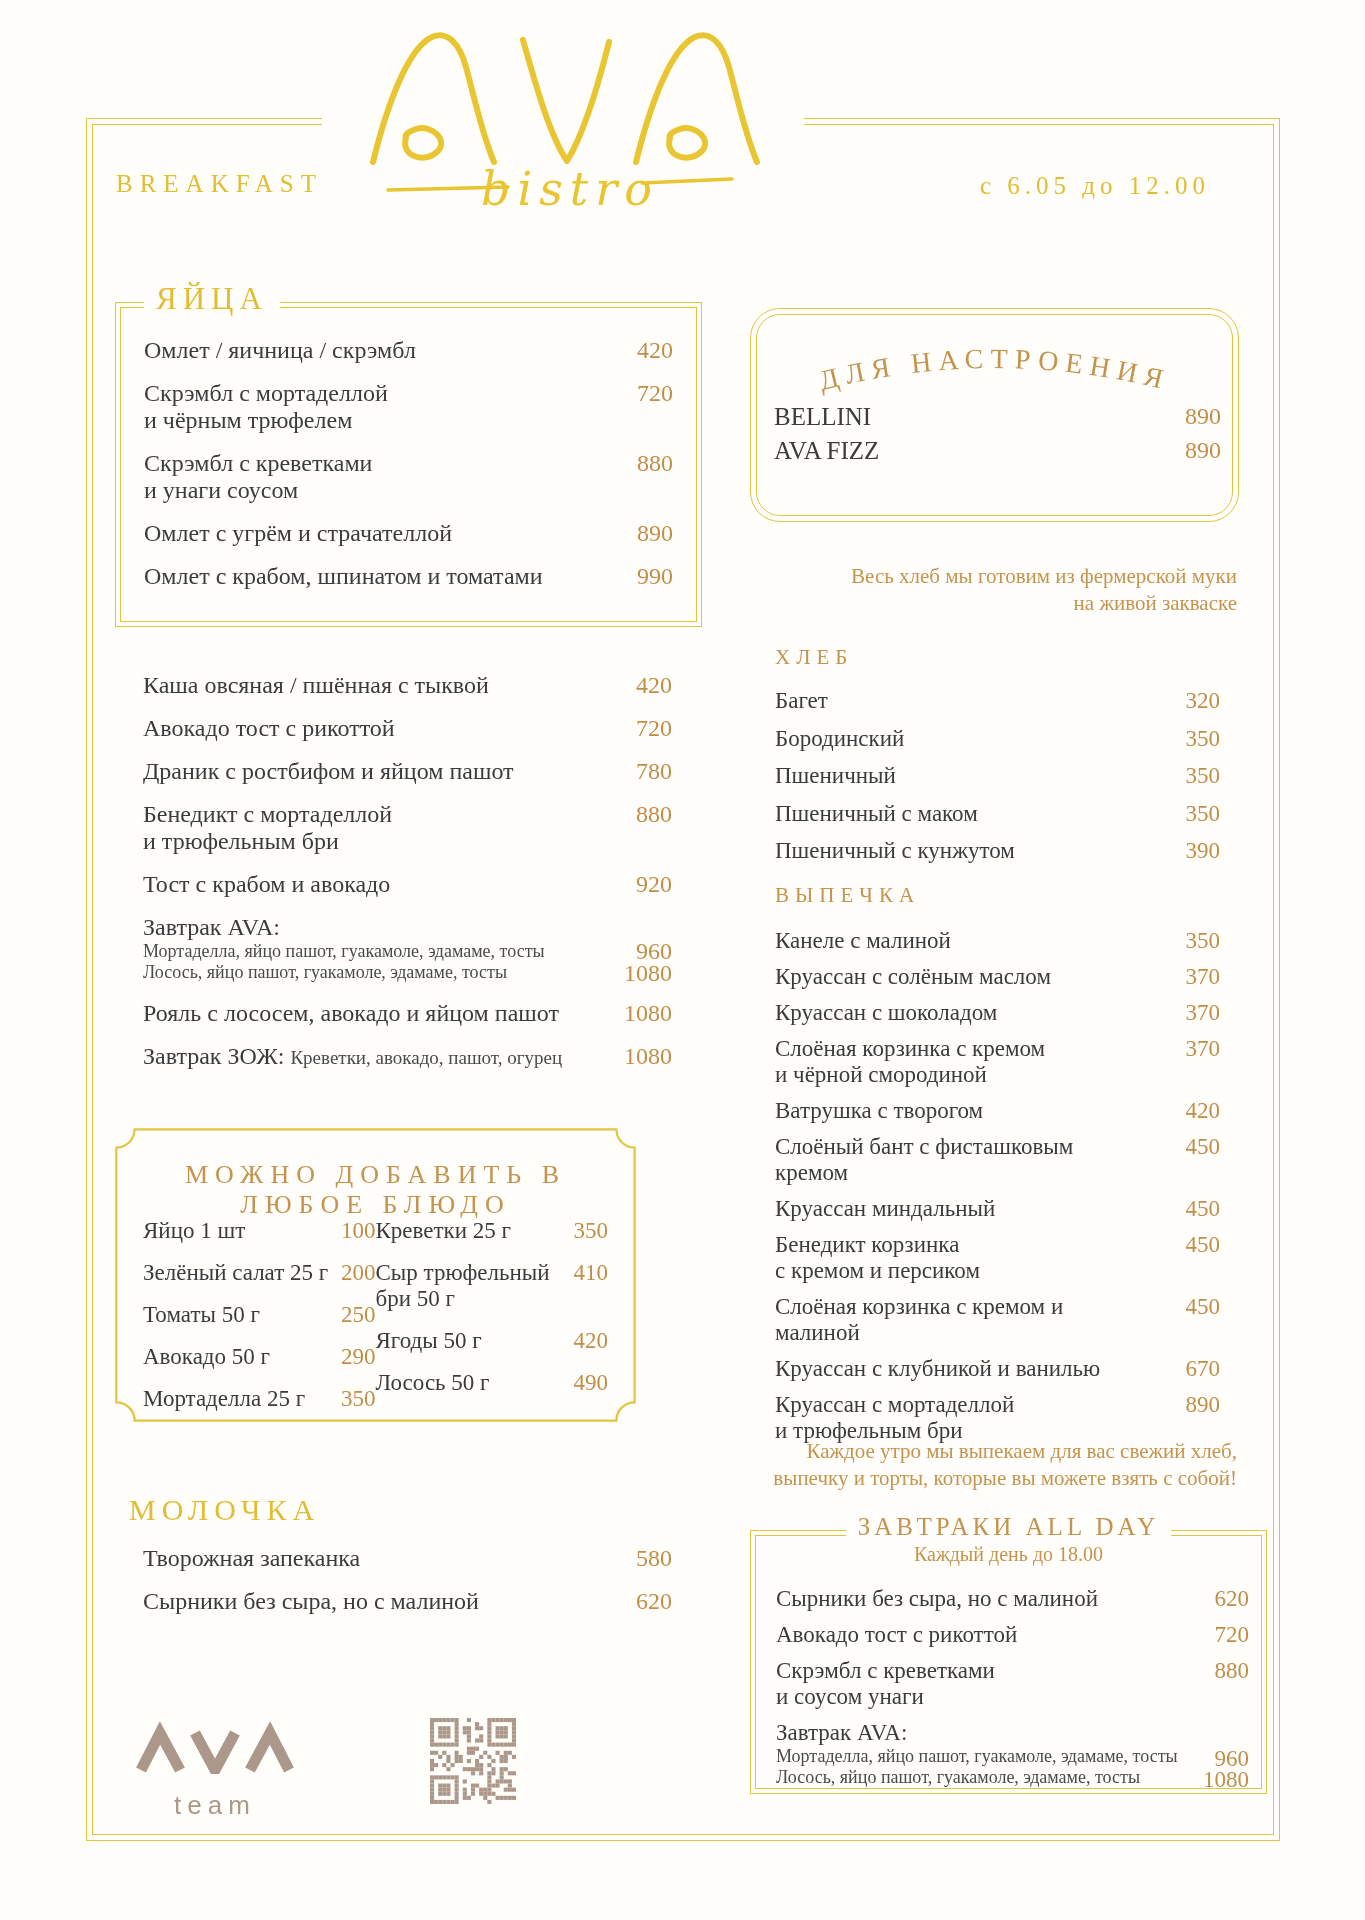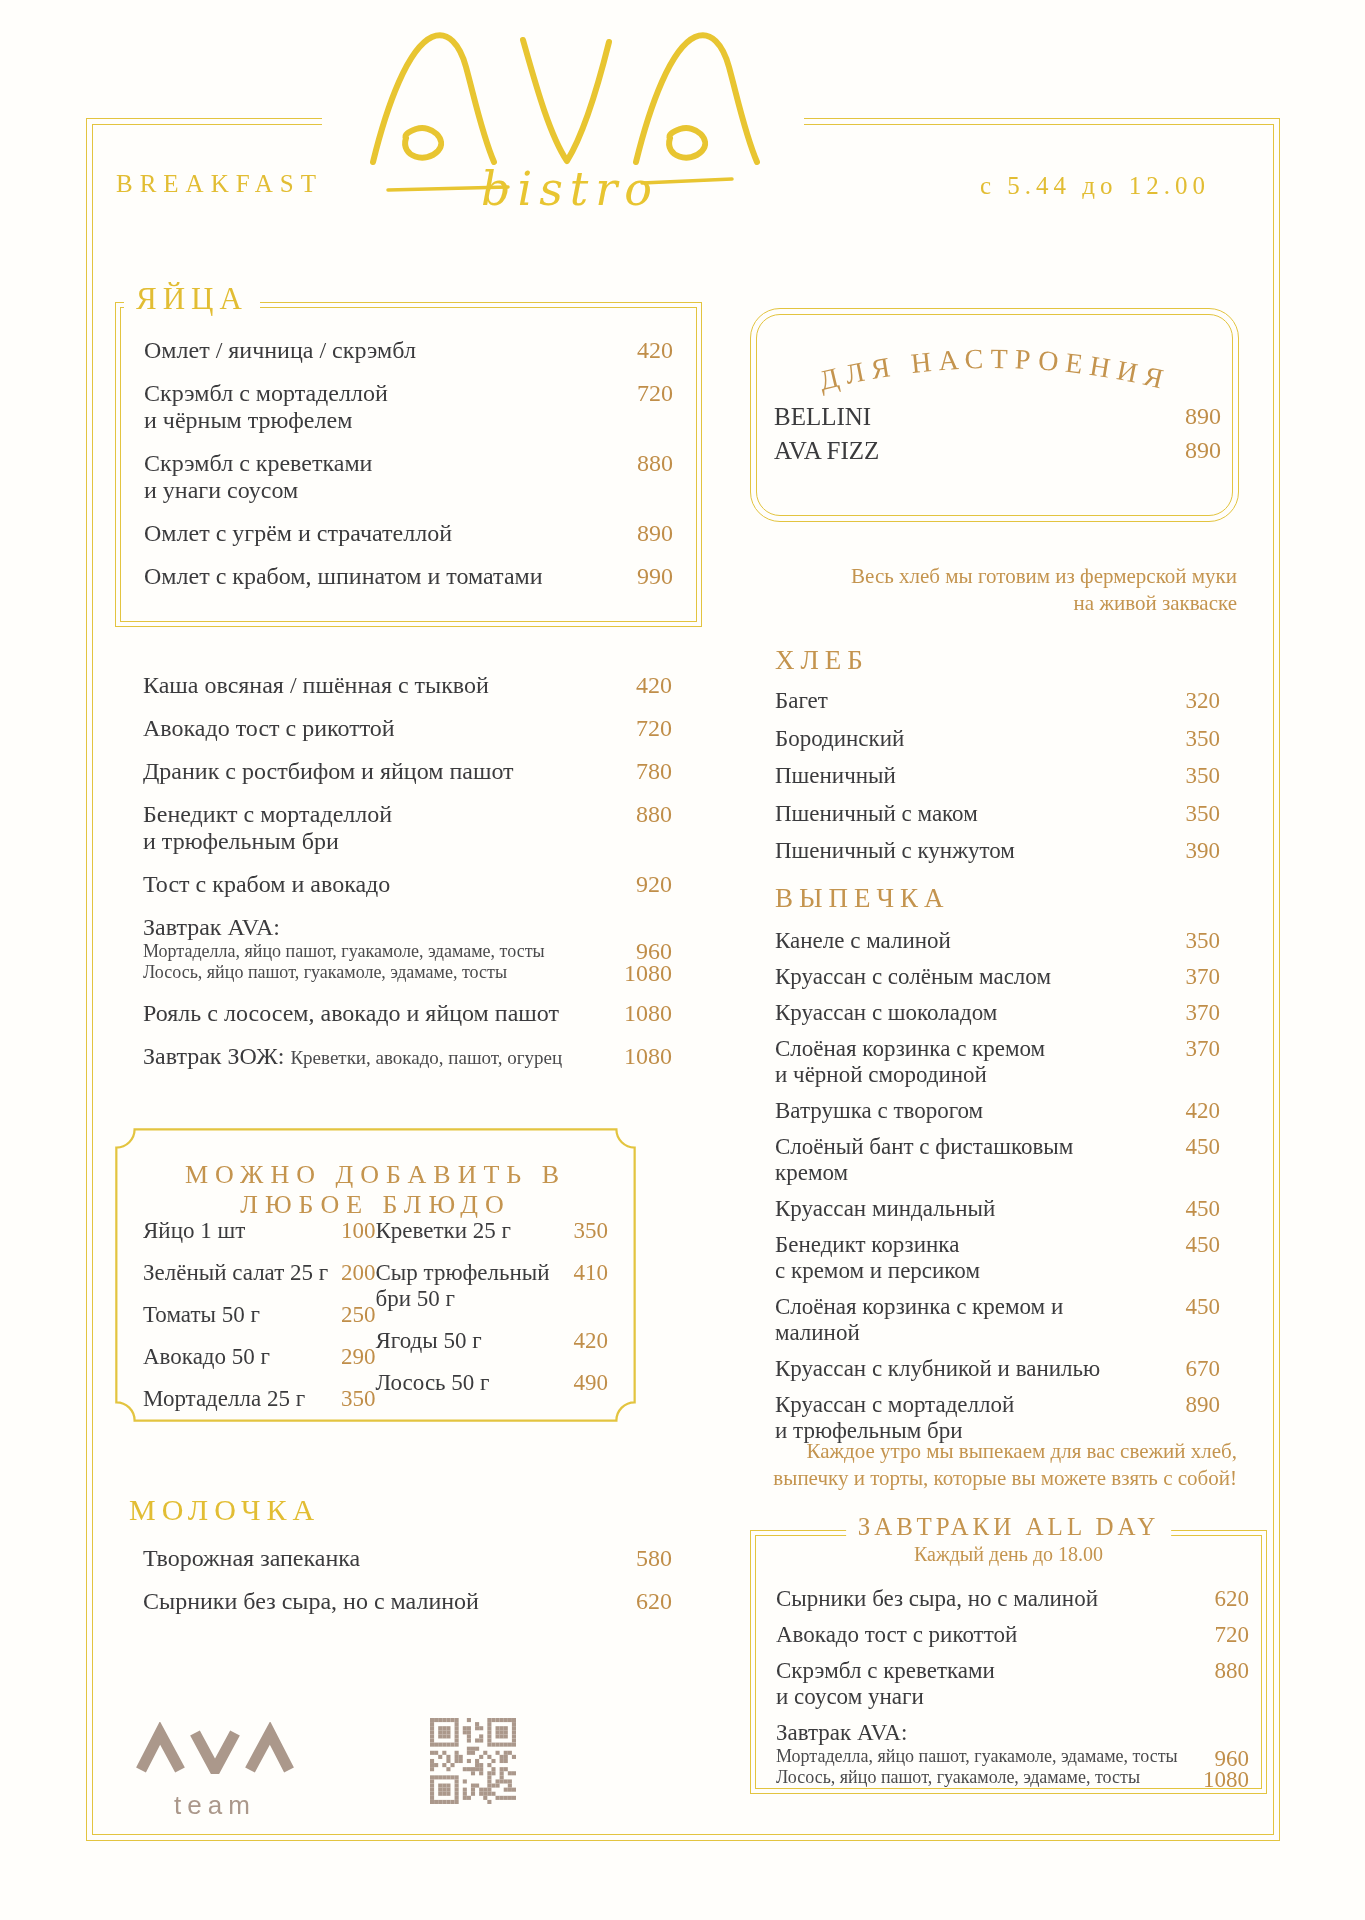--- a/index.html
+++ b/index.html
@@ -36,21 +36,21 @@
   .sub-inline{font-size:19px;color:#4A4A4C;}
   .price-stack{line-height:22px;padding-top:26px;}
   
   .rcol .mrow{margin-bottom:11px;}
   .rcol .cell-name{font-size:23px;line-height:26.5px;}
   .rcol .cell-price{font-size:23px;line-height:26.5px;margin-left:40px;}
   
   .dbox{position:absolute;border:1.5px solid var(--frame-gold);}
   .dbox .inner-line{position:absolute;inset:4px;border:1px solid var(--frame-gold);pointer-events:none;}
   .legend{position:absolute;background:var(--bg);padding:0 12px;white-space:nowrap;z-index:3;}
-  .eggs-legend{top:-22px;left:8px;font-size:31px;letter-spacing:6px;color:var(--yellow-heading);}
+  .eggs-legend{top:-22px;left:28px;font-size:31px;letter-spacing:6px;color:var(--yellow-heading);}
   .allday-legend{top:-18px;left:50%;transform:translateX(-50%);font-size:25px;letter-spacing:4px;color:var(--ochre);}
   .eggs-content{position:absolute;left:28px;right:28px;top:34px;}
   
   .mains-list{position:absolute;left:143px;top:672px;width:529px;}
   
   .addons-box{position:absolute;left:115px;top:1128px;width:521px;height:330px;}
   .addons-box svg.scoop{position:absolute;inset:0;}
   .addons-title{position:absolute;left:0;right:0;top:32px;text-align:center;
     font-size:26px;letter-spacing:7px;color:var(--ochre);}
   .addons-cols{position:absolute;left:28px;right:28px;top:90px;display:flex;justify-content:space-between;}
@@ -67,21 +67,21 @@
   .mood-arc{position:absolute;left:0;right:0;top:20px;height:80px;}
   .mood-list{position:absolute;left:23px;right:17px;top:95px;}
   .mood-list .mrow{margin-bottom:9px;}
   .mood-list .cell-name{font-size:25px;line-height:25px;}
   .mood-list .cell-price{font-size:24px;line-height:25px;}
   
   .note{position:absolute;left:750px;width:487px;text-align:right;color:var(--ochre);
     font-size:21px;line-height:27px;}
   .note-bread{top:563px;}
   .note-bakery{top:1438px;}
-  .sec-title{position:absolute;font-size:27px;letter-spacing:6px;color:var(--ochre);}
+  .sec-title{position:absolute;font-size:21px;letter-spacing:6px;color:var(--ochre);}
   .bread-title{left:775px;top:645px;}
   .pastry-title{left:775px;top:883px;}
   .bread-list{position:absolute;left:775px;top:688px;width:445px;}
   .pastry-list{position:absolute;left:775px;top:928px;width:445px;}
   .pastry-list .mrow{margin-bottom:10px;}
   .pastry-list .cell-name,.pastry-list .cell-price{line-height:26px;}
   
   .allday-box{position:absolute;left:750px;top:1530px;width:487px;height:262px;padding-left:28px;}
   .allday-sub{position:absolute;left:0;right:0;top:12px;text-align:center;
     font-size:20px;color:var(--ochre);}
@@ -100,21 +100,21 @@
 <body>
 
 <div class="page">
 
   <div class="frame-outer">
     <div class="frame-inner"></div>
   </div>
   <div class="frame-gap"></div>
 
   <div class="hdr-left">BREAKFAST</div>
-  <div class="hdr-right">с 5.44 до 12.00</div>
+  <div class="hdr-right">с 6.05 до 12.00</div>
 
   <div class="logo-wrap">
     <svg width="470" height="215" viewBox="0 0 470 215">
       <g fill="none" stroke="#E8C531" stroke-width="6" stroke-linecap="round" stroke-linejoin="round">
         <path d="M43,150 C57,93 78,36 102,25 C118,18 130,33 136,55 C145,88 152,122 164,150"></path>
         <path d="M76,126 C70,145 96,152 108,139 C118,128 102,112 86,117 C78,120 74,123 76,126"></path>
         <path d="M193,28 C205,70 219,122 237,149 C255,120 269,70 279,30"></path>
         <path d="M306,150 C320,93 341,36 365,25 C381,18 393,33 399,55 C408,88 415,122 427,150"></path>
         <path d="M340,126 C334,145 360,152 372,139 C382,128 366,112 350,117 C342,120 338,123 340,126"></path>
       </g>

